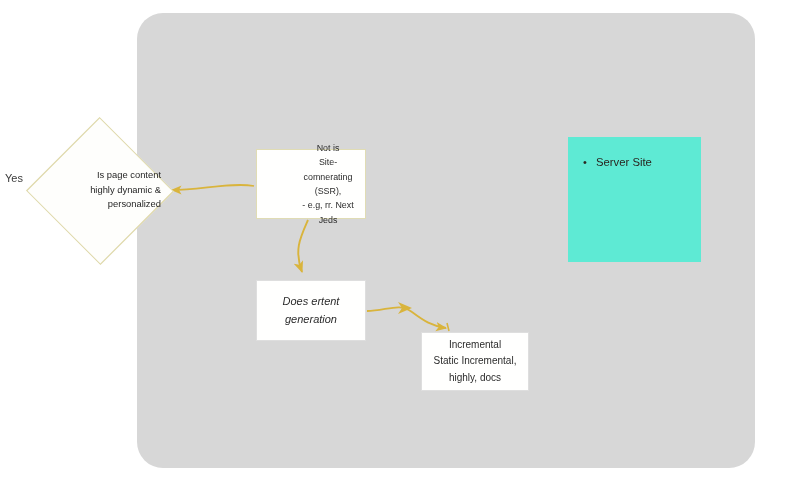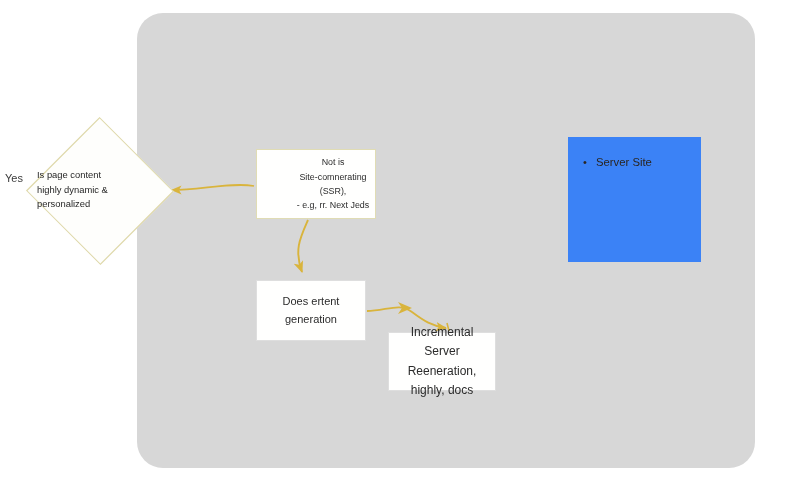--- a/index.html
+++ b/index.html
@@ -45,21 +45,21 @@
     transform: rotate(45deg) scale(1.17, 1.0);
   }
   #decision-diamond .dtext {
     position: absolute;
     left: 0;
     top: 0;
     width: 124px;
     height: 144px;
     display: flex;
     flex-direction: column;
-    align-items: flex-start;
+    align-items: flex-end;
     justify-content: center;
     font-size: 9.4px;
     color: #262626;
     line-height: 1.55;
     text-align: center;
   }
   
   #yes-label {
     position: absolute;
     left: 5px;
@@ -79,49 +79,50 @@
     color: #2b2b2b;
     box-sizing: border-box;
   }
   .proc-box .bodytext {
     line-height: 1.62;
     padding: 0 5px;
   }
   #box-ssr {
     left: 256px;
     top: 149px;
-    width: 120px;
+    width: 110px;
     height: 70px;
     font-size: 8.9px;
     padding-left: 34px;
   }
   #box-content-gen {
     left: 256px;
     top: 280px;
     width: 110px;
     height: 61px;
     font-size: 11px;
     border-color: #dedede;
+    font-style: italic;
   }
   #box-isr {
-    left: 388px;
+    left: 421px;
     top: 332px;
     width: 108px;
     height: 59px;
-    font-size: 12px;
+    font-size: 10px;
     border-color: #dedede;
   }
   
   #note-box {
     position: absolute;
     left: 568px;
     top: 137px;
     width: 133px;
     height: 125px;
-    background: #3b82f6;
+    background: #5eead4;
     box-sizing: border-box;
     padding: 16px 10px 4px 12px;
   }
   #note-box ul {
     margin: 0;
     padding: 0 0 0 16px;
     list-style: none;
   }
   #note-box li {
     position: relative;
@@ -194,21 +195,21 @@
   <div class="proc-box" id="box-content-gen">
     <div class="bodytext">
       <div>Does ertent</div>
       <div>generation</div>
     </div>
   </div>
 
   <div class="proc-box" id="box-isr">
     <div class="bodytext">
       <div>Incremental</div>
-      <div>Server Reeneration,</div>
+      <div>Static Incremental,</div>
       <div>highly, docs</div>
     </div>
   </div>
 
   <div id="note-box">
     <ul>
       <li>Server Site</li>
     </ul>
   </div>
 

